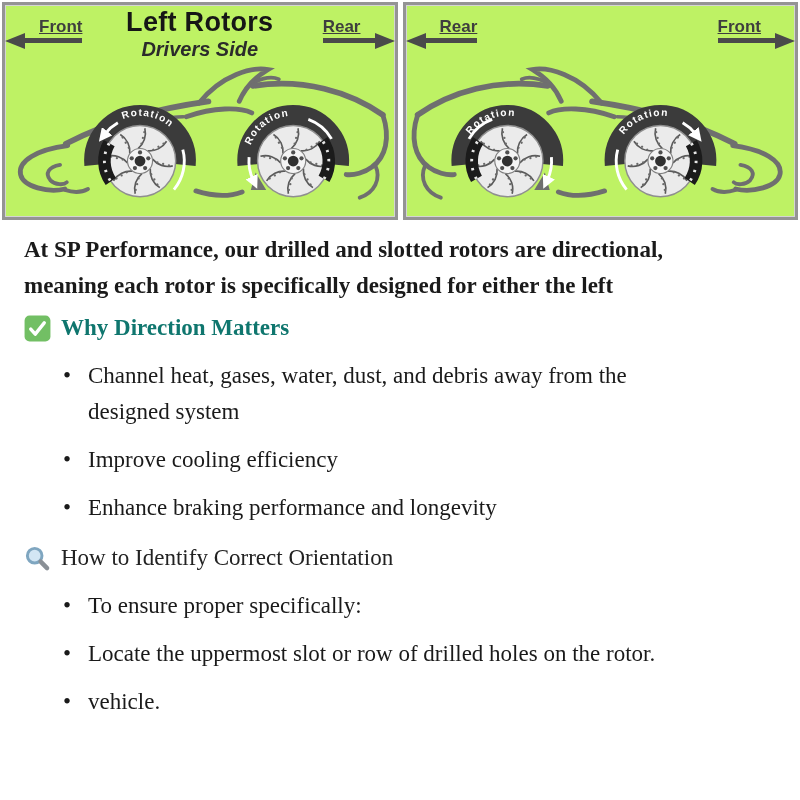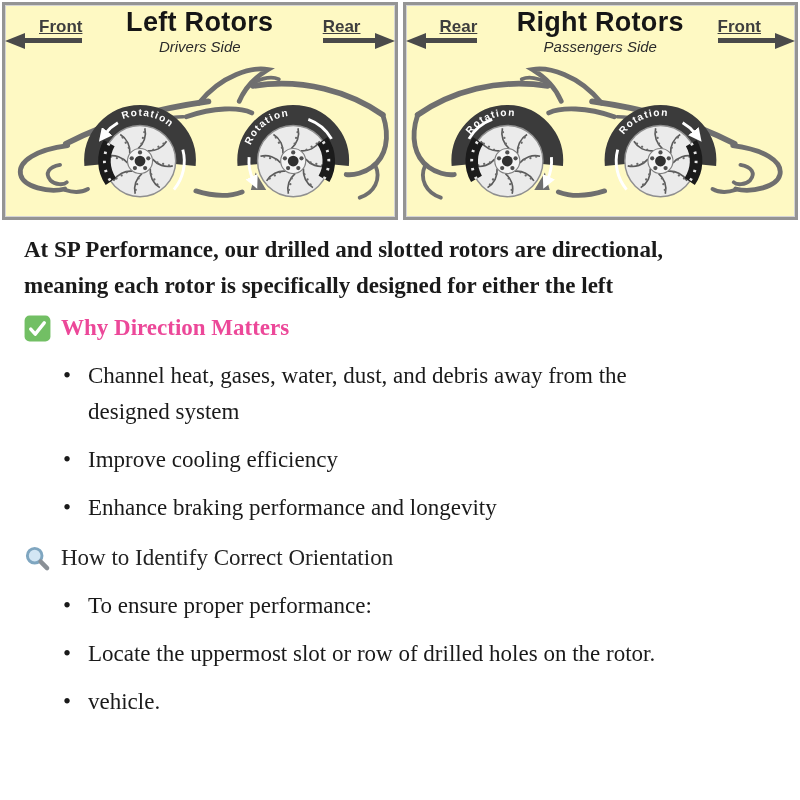--- a/index.html
+++ b/index.html
@@ -3,24 +3,24 @@
 <meta charset="utf-8">
 <style>
   html,body{margin:0;padding:0;background:#fff;}
   body{width:800px;height:800px;overflow:hidden;color:#1c1c1c;
        font-family:"Liberation Serif", serif;}
 
   
   .diagram{display:flex;gap:5px;padding:2px 2px 0 2px;height:220px;box-sizing:border-box;
            font-family:"Liberation Sans", sans-serif;}
   .panel{flex:1;border:3px solid #949494;box-shadow:inset 0 0 0 1px #d4d4d4;
-         position:relative;background:#fef9c3;overflow:hidden;}
+         position:relative;background:#bef264;overflow:hidden;}
   .panel-titles{text-align:center;padding-top:4px;line-height:1;}
   .panel-title{font-size:27px;font-weight:bold;color:#161616;letter-spacing:.3px;}
-  .panel-subtitle{font-size:15px;font-weight:normal;font-style:italic;color:#2b2b2b;margin-top:3px;}
+  .panel-subtitle{font-size:20px;font-weight:bold;font-style:italic;color:#2b2b2b;margin-top:3px;}
 
   .dir{position:absolute;top:13px;font-weight:bold;font-size:17px;color:#3e3e3e;line-height:1;}
   .dir-left{left:34px;} .dir-right{right:34px;}
   .dir-text{text-decoration:underline;}
   .dir::after{content:"";position:absolute;height:5px;background:#4a4a4a;bottom:-8px;}
   .dir-left::after{left:-16px;right:0;}
   .dir-right::after{left:0;right:-16px;}
   .dir-head{position:absolute;bottom:-14px;width:0;height:0;
             border-top:8px solid transparent;border-bottom:8px solid transparent;}
   .dir-left .dir-head{left:-34px;border-right:20px solid #4a4a4a;}
@@ -29,21 +29,21 @@
   .car{position:absolute;left:0;bottom:2px;width:100%;height:158px;display:block;}
   .rot{font-family:"Liberation Sans", sans-serif;font-size:10.5px;font-weight:bold;
        fill:#ffffff;letter-spacing:1.3px;}
   .hidden-defs{position:absolute;width:0;height:0;overflow:hidden;}
 
   
   .content{padding:0 24px;font-size:23px;line-height:36px;color:#1a1a1a;}
   .line{display:block;}
   .intro{margin:12px 0 0 0;font-weight:bold;}
   .h-row{display:flex;align-items:center;gap:10px;margin:6px 0 0 0;line-height:36px;}
-  .h-why .h-title{font-weight:bold;color:#ec4899;}
+  .h-why .h-title{font-weight:bold;color:#0f766e;}
   .h-how{margin-top:14px;}
   .h-how .h-title{font-weight:normal;color:#222;}
   .h-icon{width:27px;height:27px;flex:none;display:block;}
   .lead{margin:12px 0 0 0;}
   ul{list-style:none;margin:10px 0 0 0;padding:0;}
   ul.steps{margin-top:8px;}
   li{position:relative;padding-left:64px;margin-top:12px;}
   li::before{content:"\2022";position:absolute;left:39px;top:0;color:#1a1a1a;}
 </style>
 </head>
@@ -185,24 +185,20 @@
       <text class="rot"><textPath href="#tpLF" startOffset="6%">Rotation</textPath></text>
       <text class="rot"><textPath href="#tpLR" startOffset="6%">Rotation</textPath></text>
     </svg>
   </div>
 
   <div class="panel">
     <div class="dir dir-left">
       <span class="dir-head"></span>
       <span class="dir-text">Rear</span>
     </div>
-    <div class="panel-titles">
-      <div class="panel-title">Right Rotors</div>
-      <div class="panel-subtitle">Passengers Side</div>
-    </div>
     <div class="dir dir-right">
       <span class="dir-head"></span>
       <span class="dir-text">Front</span>
     </div>
     <svg class="car" viewBox="0 0 394 164" preserveAspectRatio="xMidYMax meet">
       <g transform="translate(394,0) scale(-1,1)">
         <use href="#carArt"></use>
       </g>
       <text class="rot"><textPath href="#tpRA" startOffset="6%">Rotation</textPath></text>
       <text class="rot"><textPath href="#tpRB" startOffset="6%">Rotation</textPath></text>
@@ -243,21 +239,21 @@
   <div class="h-row h-how">
     <svg class="h-icon" viewBox="0 0 24 24">
       <circle cx="9.5" cy="9.5" r="6.5" fill="#d3e6f4" stroke="#7fa6c0" stroke-width="2.6"></circle>
       <line x1="14.8" y1="14.8" x2="20.5" y2="20.5" stroke="#8a9096" stroke-width="4" stroke-linecap="round"></line>
     </svg>
     <span class="h-title">How to Identify Correct Orientation</span>
   </div>
 
   <ul class="steps">
     <li>
-      <span class="line">To ensure proper performance:</span>
+      <span class="line">To ensure proper specifically:</span>
     </li>
     <li>
       <span class="line">Locate the uppermost slot or row of drilled holes on the rotor.</span>
     </li>
     <li>
       <span class="line">vehicle.</span>
     </li>
   </ul>
 
 </div>

